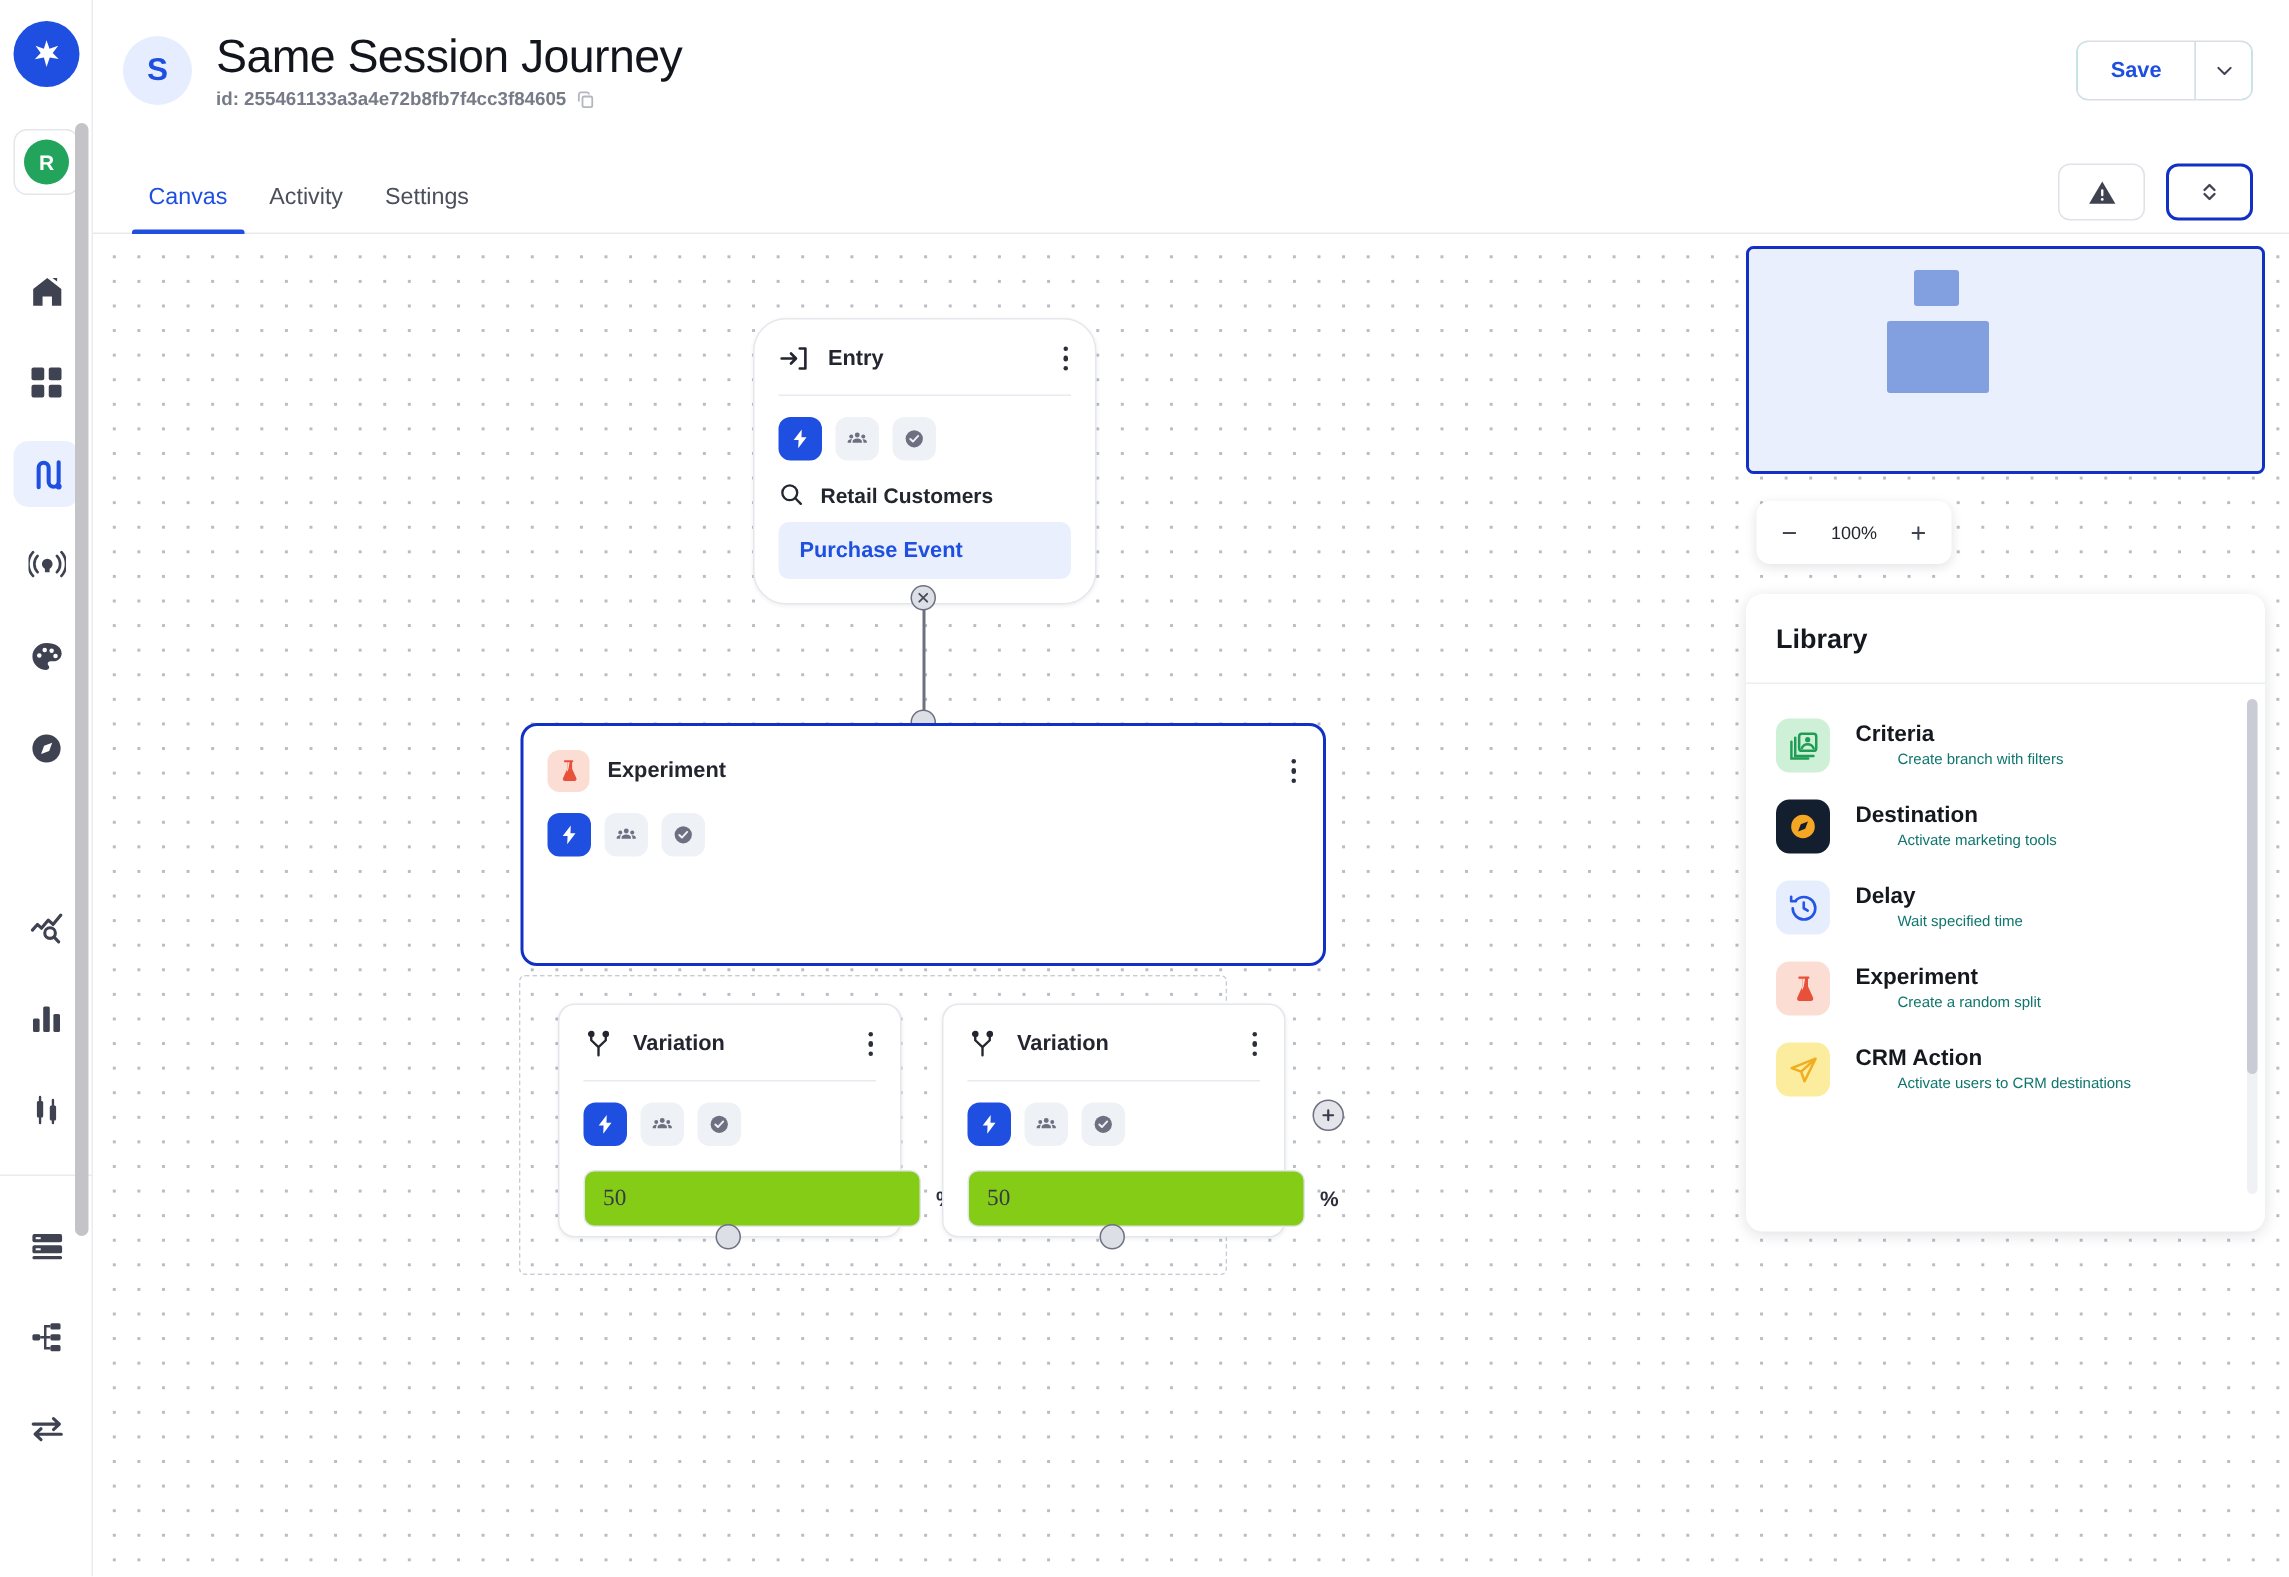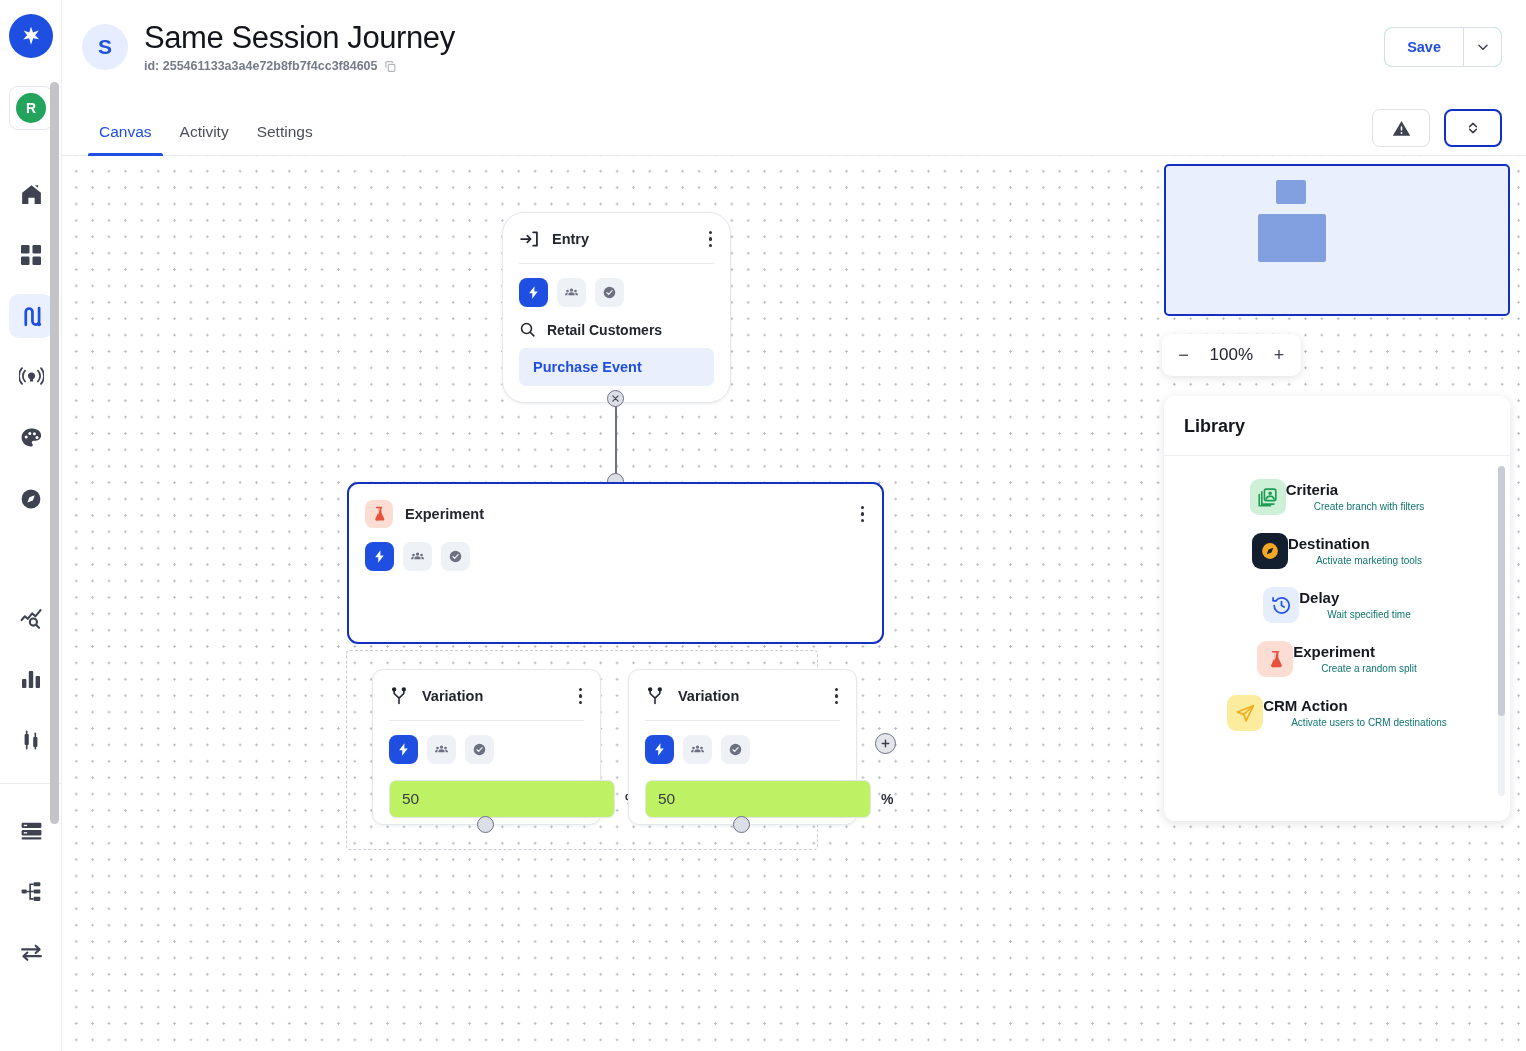--- a/index.html
+++ b/index.html
@@ -135,22 +135,22 @@
   .select {
     display: inline-flex; align-items: center; gap: 16px;
     border: 1px solid #e2e5ea; border-radius: 8px; background: #fff;
     padding: 0 14px; height: 44px; cursor: pointer;
   }
   .select span { font-size: 15px; color: #383b46; }
 
   .pct-row { display: flex; align-items: center; gap: 10px; padding: 16px 16px 18px 16px; }
   .pct-input {
     flex: 1; height: 38px; border: 1px solid #e2e5ea; border-radius: 7px;
-    padding: 2px 12px; font-size: 15.5px; color: #383b46; background: #bef264;
-    font-family: Liberation Sans, sans-serif;
+    padding: 2px 12px; font-size: 15.5px; color: #383b46; background: #84cc16;
+    font-family: Liberation Serif, serif;
   }
   .pct-sign { font-size: 14px; font-weight: 700; color: #2c2f3a; }
 
   .handle {
     position: absolute; width: 17px; height: 17px; border-radius: 50%;
     background: #dcdfe6; border: 1.6px solid #6d7080; cursor: pointer;
   }
   .handle-x {
     position: absolute; width: 17px; height: 17px; border-radius: 50%;
     background: #dcdfe6; border: 1.6px solid #6d7080; cursor: pointer;
@@ -176,33 +176,33 @@
   .zoomctl {
     position: absolute; right: 225px; top: 178px;
     display: flex; align-items: center; background: #fff;
     border-radius: 9px; box-shadow: 0 2px 8px rgba(18,22,40,.12);
     height: 42px; padding: 0 6px;
   }
   .zbtn {
     width: 32px; height: 32px; display: flex; align-items: center; justify-content: center;
     font-size: 18px; color: #3f4250; cursor: pointer; background: none; border: none; font-family: inherit;
   }
-  .zval { font-size: 17px; color: #23262f; padding: 0 10px; min-width: 54px; text-align: center; }
+  .zval { font-size: 12px; color: #23262f; padding: 0 10px; min-width: 54px; text-align: center; }
 
   .library {
     position: absolute; right: 16px; top: 240px; width: 346px; height: 425px;
     background: #fff; border-radius: 11px; box-shadow: 0 2px 10px rgba(18,22,40,.13);
     display: flex; flex-direction: column; overflow: hidden;
   }
   .lib-head {
     padding: 20px 20px 18px 20px; font-size: 18px; font-weight: 700; color: #15181f;
     border-bottom: 1px solid #eceef2;
   }
   .lib-list { flex: 1; overflow: hidden; padding: 14px 0 0 0; position: relative; }
-  .lib-item { display: flex; align-items: center; padding: 9px 20px; cursor: pointer; justify-content: center; }
+  .lib-item { display: flex; align-items: center; gap: 17px; padding: 9px 20px; cursor: pointer; }
   .lib-ic {
     width: 36px; height: 36px; border-radius: 9px; flex: 0 0 36px;
     display: flex; align-items: center; justify-content: center;
   }
   .lib-title { font-size: 15px; font-weight: 700; color: #15181f; line-height: 1.35; }
   .lib-sub { font-size: 10px; color: #0f766e; line-height: 1.35; margin-left: 28px; }
   .lib-scrollbar {
     position: absolute; right: 5px; top: 10px; width: 7px; height: 250px;
     background: #c9ccd4; border-radius: 4px;
   }

